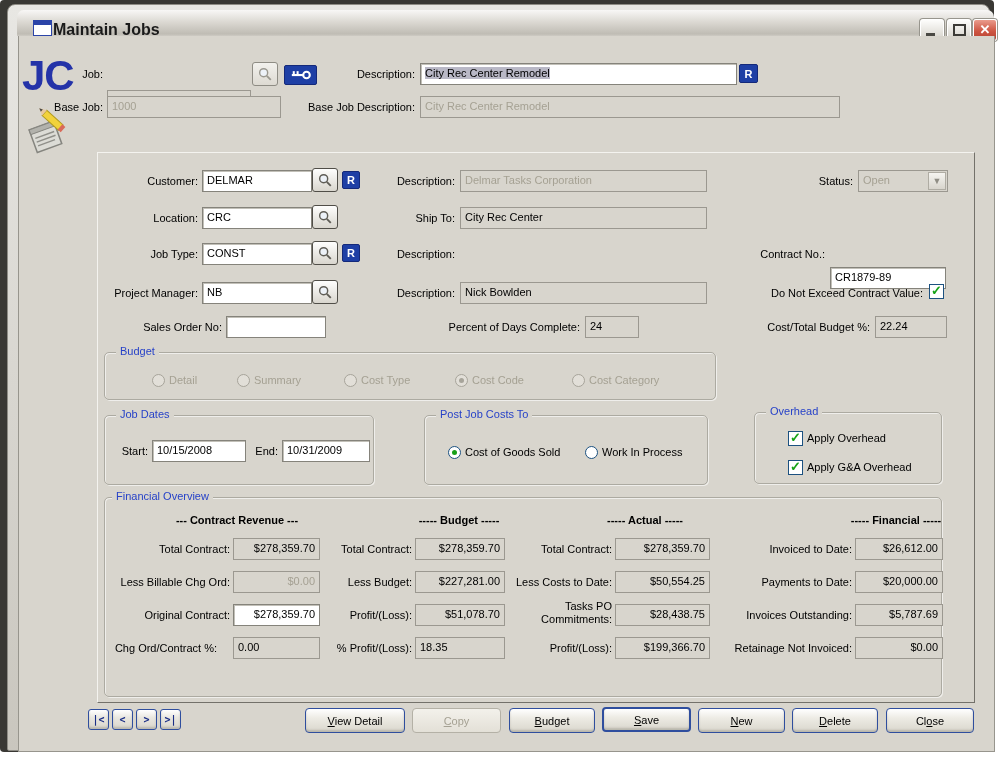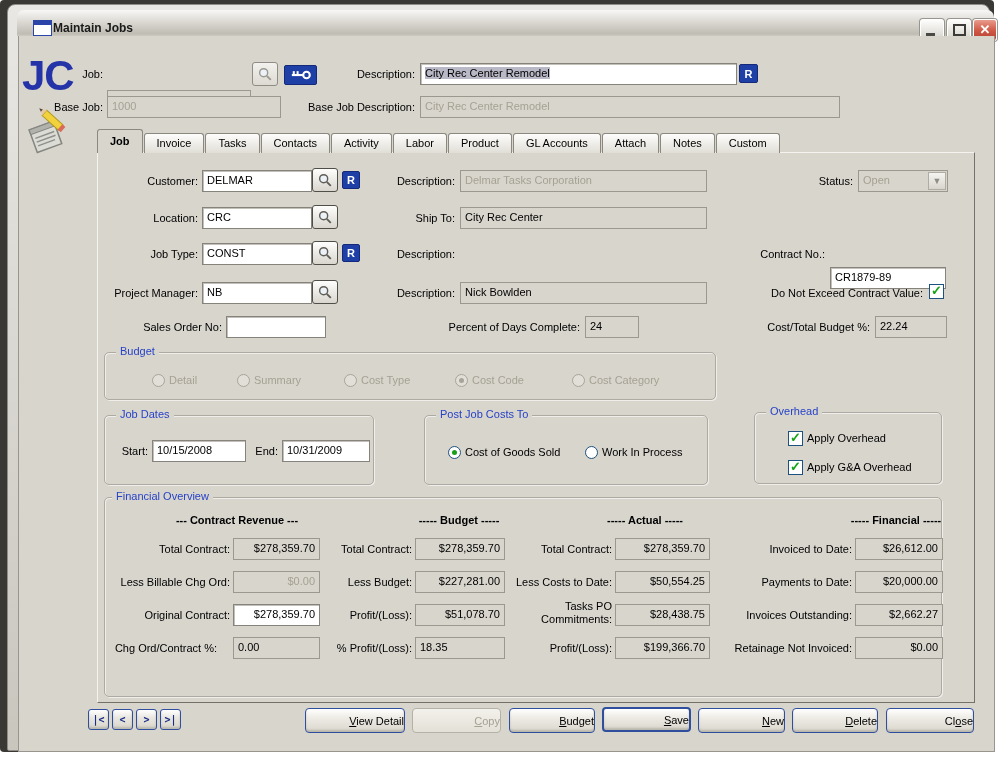--- a/index.html
+++ b/index.html
@@ -1,21 +1,21 @@
 <!DOCTYPE html>
 <html><head>
 <meta charset="utf-8">
 <style>
   html,body{margin:0;padding:0;}
   body{width:1000px;height:760px;background:#fff;font-family:"Liberation Sans",sans-serif;-webkit-font-smoothing:none;}
   .page{position:relative;width:1000px;height:760px;overflow:hidden;background:#fff;}
   .shadow-frame{position:absolute;left:0;top:0;width:994px;height:752px;background:#393834;border-radius:4px;}
   .window{position:absolute;left:7px;top:4px;width:981px;height:745px;background:linear-gradient(#E8E7E3,#C9C6BE);border:1px solid #8E8C85;border-radius:8px 8px 2px 2px;}
   .titlebar{position:absolute;left:9px;top:5px;width:977px;height:26px;border-radius:7px 7px 0 0;background:linear-gradient(#F8F7F6,#DCD9D3 45%,#BFBCB4 92%,#CECBC4);}
-  .title-text{position:absolute;left:36px;top:11px;font-size:12px;font-weight:bold;color:#1a1a1a;}
+  .title-text{position:absolute;left:36px;top:11px;font-size:16px;font-weight:bold;color:#1a1a1a;}
   .win-icon{position:absolute;left:16px;top:10px;width:17px;height:14px;background:#fff;border:1px solid #2B44A8;}
   .win-icon::before{content:"";position:absolute;left:0;top:0;right:0;height:4px;background:#2B44A8;}
   .tb-btn{position:absolute;top:9px;width:22px;height:20px;border-radius:3px;border:1px solid #FFFFFF;box-shadow:0 0 0 1px #97958D;background:linear-gradient(#FDFDFC,#D5D2CA);text-align:center;}
   .tb-min{left:903px;}
   .tb-min::after{content:"";position:absolute;left:5px;bottom:4px;width:9px;height:3px;background:#4A4944;}
   .tb-max{left:930px;}
   .tb-max::after{content:"";position:absolute;left:5px;top:4px;width:9px;height:8px;border:2px solid #3C3B37;}
   .tb-close{left:956px;background:linear-gradient(#EA9C8D,#CE5643 55%,#B64231);}
   .tb-close::after{content:"✕";color:#fff;font-size:13px;font-weight:bold;line-height:20px;}
   .body-area{position:absolute;left:10px;top:31px;width:975px;height:715px;background:#D8D5CD;border:1px solid #97958D;border-top:none;}
@@ -38,21 +38,21 @@
   .grp-title{position:absolute;font-size:11px;color:#2742C8;background:#D8D5CD;padding:0 4px;z-index:4;}
   .radio{position:absolute;width:11px;height:11px;border-radius:50%;background:#fff;border:1px solid #1C5180;z-index:4;}
   .radio.sel::after{content:"";position:absolute;left:3px;top:3px;width:5px;height:5px;border-radius:50%;background:#18A018;}
   .radio.dis{background:#E2DFD8;border-color:#A7A49A;}
   .radio.dis.sel::after{background:#A7A49A;}
   .cb{position:absolute;width:13px;height:13px;background:#fff;border:1px solid #1C5180;z-index:4;}
   .cb.checked::before{content:"✓";position:absolute;left:1px;top:-2px;font-size:13px;font-weight:bold;color:#17A317;}
   .opt-label{position:absolute;font-size:11px;color:#000;white-space:nowrap;z-index:4;}
   .opt-label.dis{color:#A5A193;}
   .fin-head{position:absolute;font-size:11px;font-weight:bold;color:#000;text-align:center;white-space:nowrap;z-index:4;}
-  .btn{position:absolute;height:25px;border:1px solid #2F4E9E;border-radius:4px;background:linear-gradient(#FFFFFF,#EDEBE4 40%,#D9D6CC);font-size:11px;font-family:"Liberation Sans",sans-serif;text-align:right;color:#000;box-shadow:inset 0 -2px 2px rgba(158,156,146,.55);padding:0;}
+  .btn{position:absolute;height:25px;border:1px solid #2F4E9E;border-radius:4px;background:linear-gradient(#FFFFFF,#EDEBE4 40%,#D9D6CC);font-size:11px;font-family:"Liberation Sans",sans-serif;text-align:center;color:#000;box-shadow:inset 0 -2px 2px rgba(158,156,146,.55);padding:0;}
   .btn .u{text-decoration:underline;}
   .btn.disabled{border-color:#B4B1A6;color:#A5A193;background:linear-gradient(#F3F1EB,#E3E0D7);box-shadow:none;}
   .btn.default{border-width:2px;}
   .navbtn{position:absolute;top:709px;width:21px;height:21px;border:1px solid #2F4E9E;border-radius:3px;background:linear-gradient(#FFFFFF,#E9E7E0 40%,#D9D6CC);font-size:10px;font-weight:bold;color:#1C2F86;font-family:"DejaVu Sans Mono",monospace;text-align:center;line-height:19px;box-shadow:inset 0 -2px 2px rgba(158,156,146,.5);padding:0;}
   .combo-arrow{position:absolute;right:1px;top:1px;bottom:1px;width:16px;background:linear-gradient(#F5F4F0,#D8D5CD);border:1px solid #AFACA3;color:#8F8D84;font-size:9px;text-align:center;line-height:16px;}
 </style>
 </head>
 <body>
 
 <div class="page">
@@ -102,33 +102,20 @@
       </svg>
   </div>
   <div class="lbl" style="left:340px;top:68px;width:75px;">Description:</div>
   <div class="fld" style="left:420px;top:63px;width:307px;"><span class="selhl">City Rec Center Remodel</span></div>
   <div class="navy-btn" style="left:739px;top:64px;width:17px;height:17px;">R</div>
   <div class="lbl" style="left:40px;top:101px;width:63px;">Base Job:</div>
   <div class="fld dis" style="left:107px;top:96px;width:164px;">1000</div>
   <div class="lbl" style="left:288px;top:101px;width:127px;">Base Job Description:</div>
   <div class="fld dis" style="left:420px;top:96px;width:410px;">City Rec Center Remodel</div>
 
-  <div class="tabs">
-    <div class="tab active">Job</div>
-    <div class="tab">Invoice</div>
-    <div class="tab">Tasks</div>
-    <div class="tab">Contacts</div>
-    <div class="tab">Activity</div>
-    <div class="tab">Labor</div>
-    <div class="tab">Product</div>
-    <div class="tab">GL Accounts</div>
-    <div class="tab">Attach</div>
-    <div class="tab">Notes</div>
-    <div class="tab">Custom</div>
-  </div>
   <div class="tabpanel"></div>
 
   <div class="lbl" style="left:120px;top:175px;width:78px;z-index:3;">Customer:</div>
   <div class="fld" style="left:202px;top:170px;width:100px;z-index:3;">DELMAR</div>
   <div class="sq-btn" style="left:312px;top:168px;z-index:3;">
     <svg width="16" height="16" viewBox="0 0 18 18">
         <circle cx="7.5" cy="7.5" r="4.5" fill="#EDF2F8" stroke="#5E5C55" stroke-width="1.6"></circle>
         <line x1="11" y1="11" x2="15.5" y2="15.5" stroke="#5E5C55" stroke-width="2"></line>
       </svg>
   </div>
@@ -248,21 +235,21 @@
   <div class="lbl wrap" style="left:532px;top:600px;width:80px;z-index:4;">Tasks PO Commitments:</div>
   <div class="fld ro money" style="left:615px;top:604px;width:85px;z-index:4;">$28,438.75</div>
   <div class="lbl" style="left:510px;top:642px;width:102px;z-index:4;">Profit/(Loss):</div>
   <div class="fld ro money" style="left:615px;top:637px;width:85px;z-index:4;">$199,366.70</div>
 
   <div class="lbl" style="left:722px;top:543px;width:130px;z-index:4;">Invoiced to Date:</div>
   <div class="fld ro money" style="left:855px;top:538px;width:78px;z-index:4;">$26,612.00</div>
   <div class="lbl" style="left:722px;top:576px;width:130px;z-index:4;">Payments to Date:</div>
   <div class="fld ro money" style="left:855px;top:571px;width:78px;z-index:4;">$20,000.00</div>
   <div class="lbl" style="left:722px;top:609px;width:130px;z-index:4;">Invoices Outstanding:</div>
-  <div class="fld ro money" style="left:855px;top:604px;width:78px;z-index:4;">$2,662.27</div>
+  <div class="fld ro money" style="left:855px;top:604px;width:78px;z-index:4;">$5,787.69</div>
   <div class="lbl" style="left:722px;top:642px;width:130px;z-index:4;">Retainage Not Invoiced:</div>
   <div class="fld ro money" style="left:855px;top:637px;width:78px;z-index:4;">$0.00</div>
 
   <button class="navbtn" style="left:88px;">|&lt;</button>
   <button class="navbtn" style="left:112px;">&lt;</button>
   <button class="navbtn" style="left:136px;">&gt;</button>
   <button class="navbtn" style="left:160px;">&gt;|</button>
 
   <button class="btn" style="left:305px;top:708px;width:100px;"><span></span><span class="u">V</span><span>iew Detail</span></button>
   <button class="btn disabled" style="left:412px;top:708px;width:89px;"><span></span><span class="u">C</span><span>opy</span></button>

